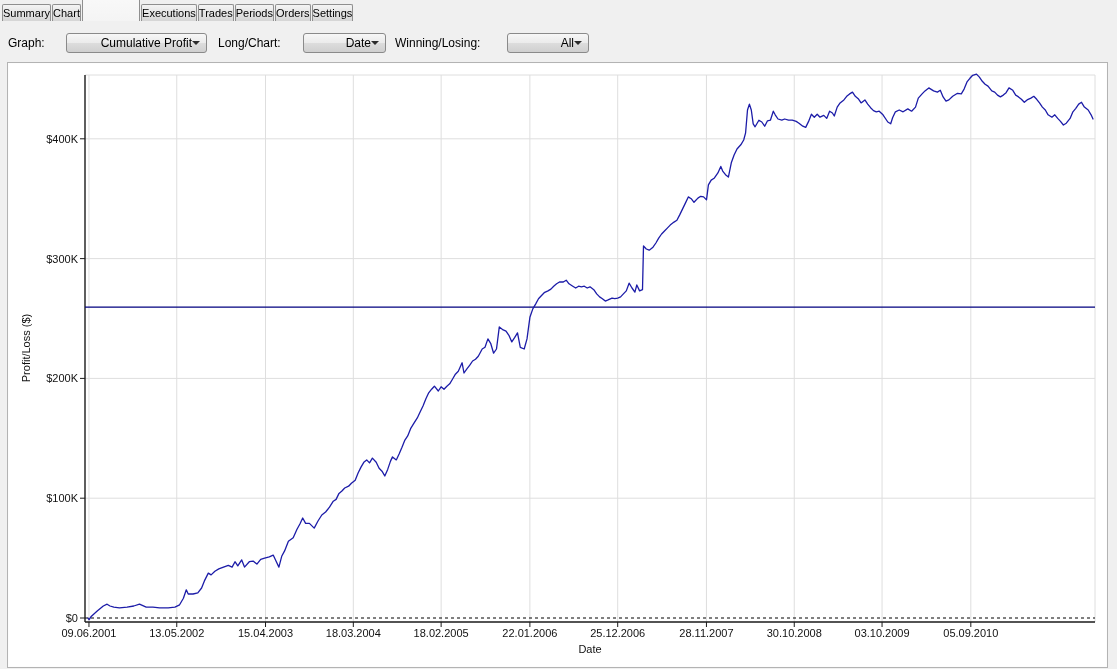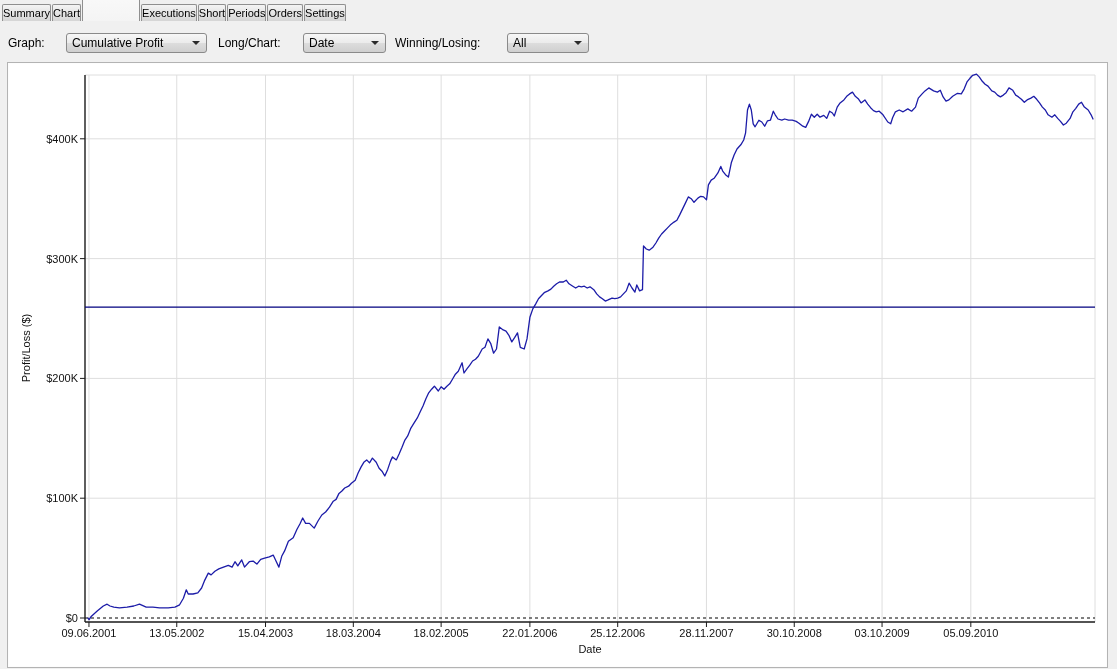--- a/index.html
+++ b/index.html
@@ -23,21 +23,21 @@
     position:relative;z-index:6;
   }
   
   .tool-label{position:absolute;height:14px;line-height:14px;font-size:12px;}
   .combo{
     position:absolute;height:20px;box-sizing:border-box;
     border:1px solid #8a8a8a;border-radius:3px;
     background:linear-gradient(#f7f7f7,#ebebeb 48%,#dcdcdc 52%,#cfcfcf);
     display:flex;align-items:center;cursor:default;
   }
-  .combo .val{flex:1;padding-left:5px;font-size:12px;white-space:nowrap;overflow:hidden;}
+  .combo .val{flex:1;padding-left:5px;font-size:12px;white-space:nowrap;overflow:hidden;text-align:right;}
   .combo .arrow{
     width:0;height:0;margin-right:6px;
     border-left:4px solid transparent;border-right:4px solid transparent;
     border-top:4px solid #2b2b2b;
   }
   
   .panel{
     position:absolute;left:7px;top:62px;width:1101px;height:606px;
     background:#ffffff;border:1px solid #b3b3b3;box-sizing:border-box;
     box-shadow:inset 0 0 0 1px #fdfdfd;
@@ -46,21 +46,21 @@
   svg text{font-family:"Liberation Sans","DejaVu Sans",sans-serif;font-size:11px;fill:#111;}
 </style>
 </head>
 <body>
 
 <div class="tabbar">
   <div class="tab">Summary</div>
   <div class="tab">Chart</div>
   <div class="tab active">Graphs</div>
   <div class="tab">Executions</div>
-  <div class="tab">Short</div>
+  <div class="tab">Trades</div>
   <div class="tab">Periods</div>
   <div class="tab">Orders</div>
   <div class="tab">Settings</div>
 </div>
 
 <div class="tool-label" style="left:8px;top:36px;">Graph:</div>
 <div class="combo" style="left:66px;top:33px;width:141px;">
   <span class="val">Cumulative Profit</span>
   <span class="arrow"></span>
 </div>

